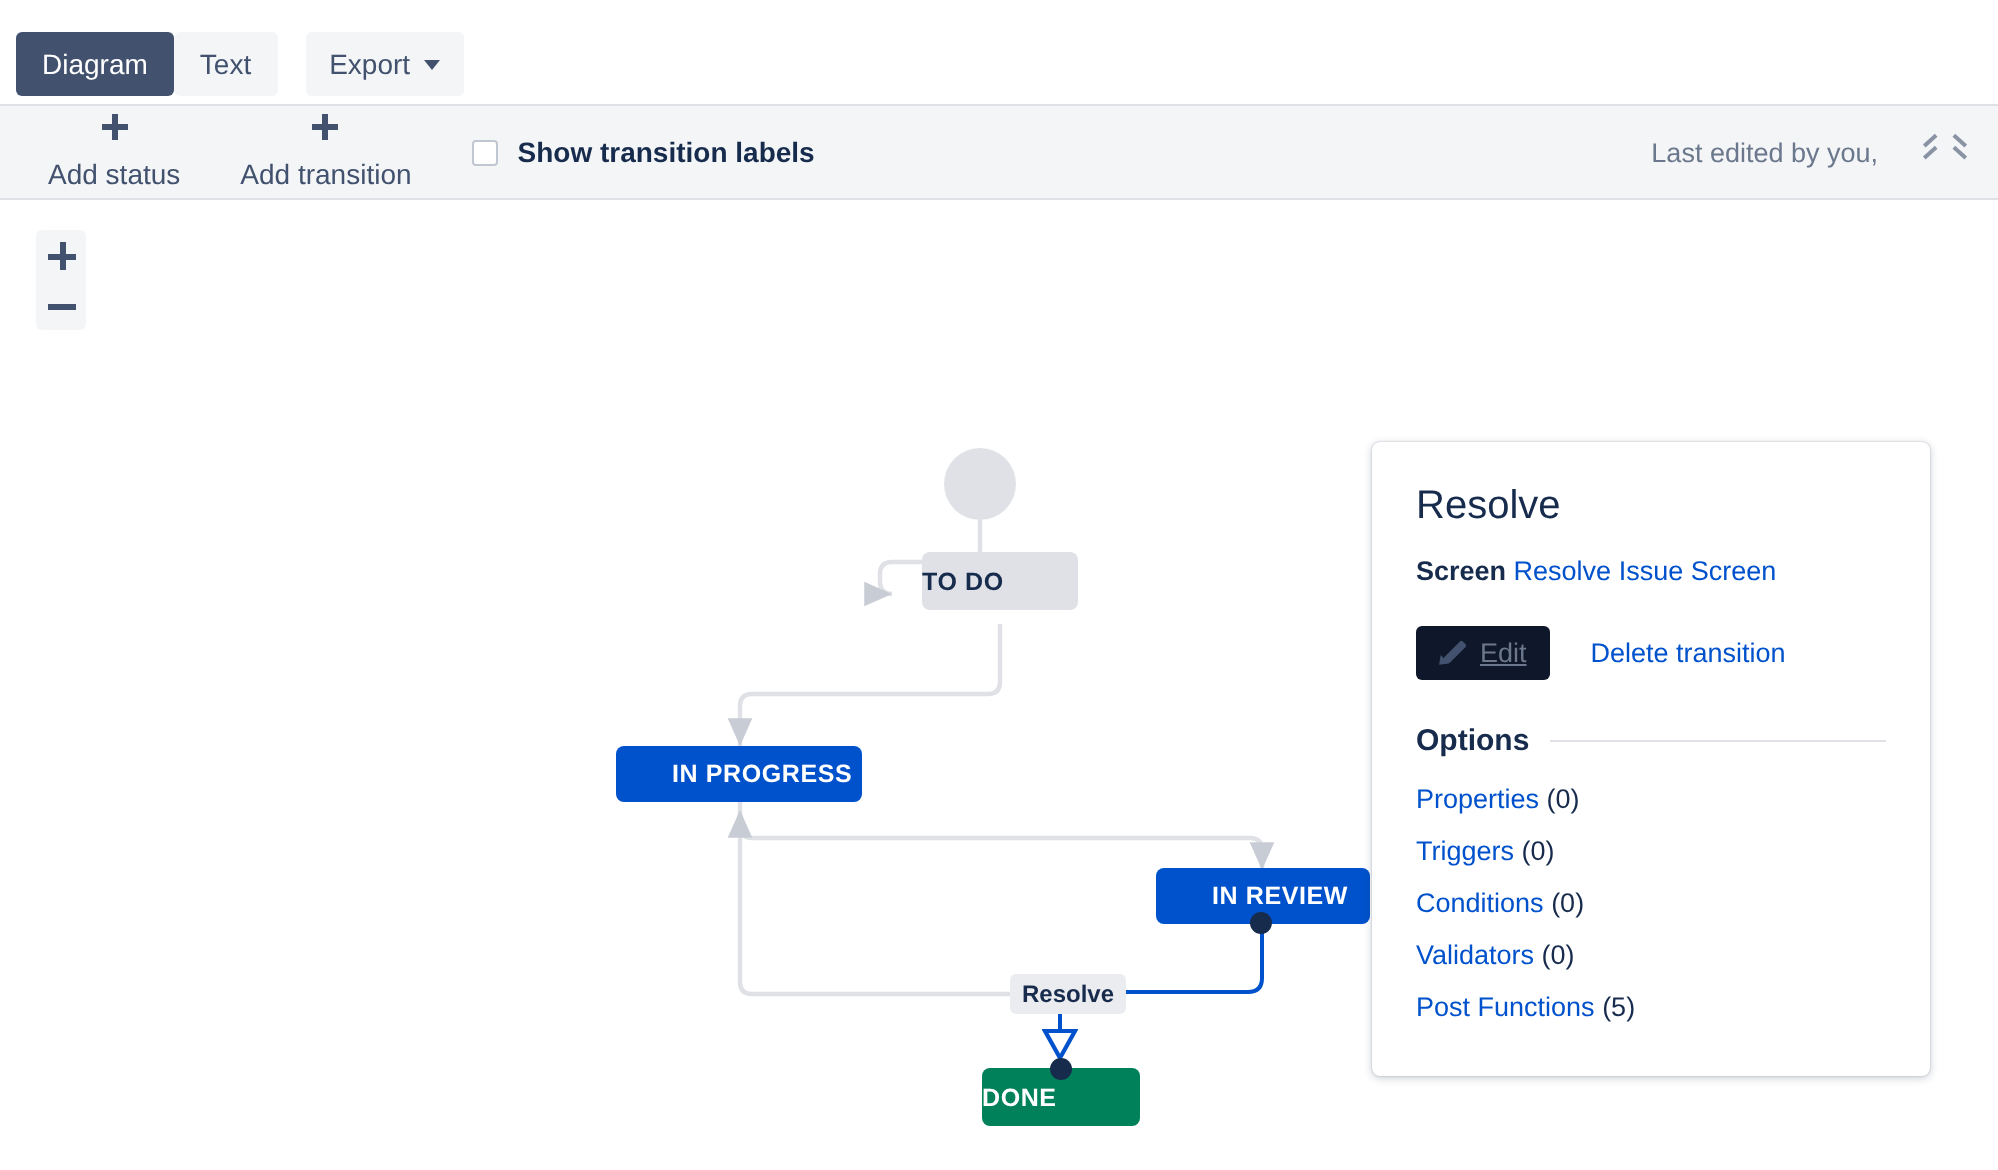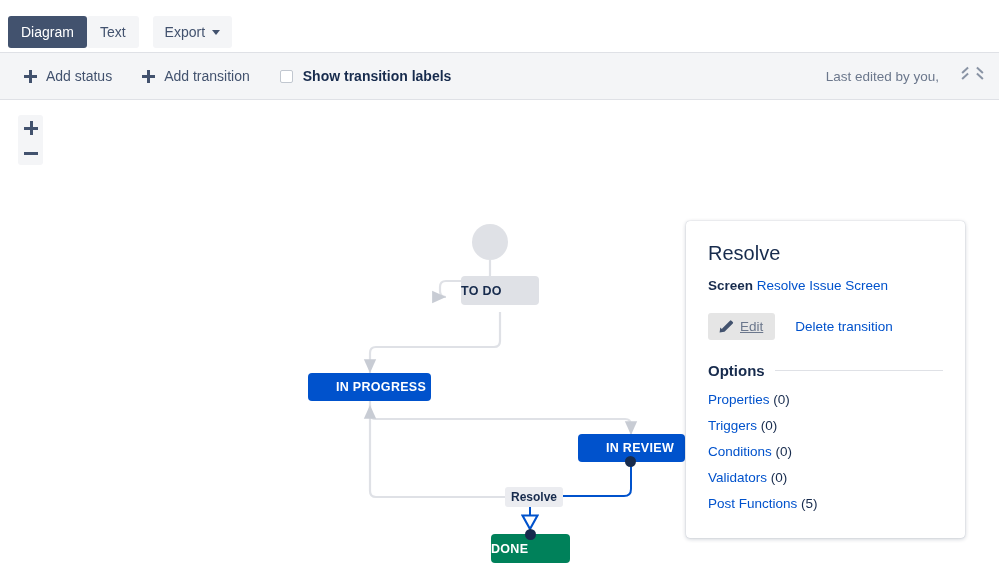--- a/index.html
+++ b/index.html
@@ -82,20 +82,21 @@
   }
   .tb-action {
     display: inline-flex;
     align-items: center;
     gap: 9px;
     font-size: 14px;
     color: #42526E;
     cursor: pointer;
     user-select: none;
     margin-right: 30px;
+    flex-direction: column;
   }
   .plus-ico {
     position: relative;
     width: 13px; height: 13px;
     display: inline-block;
   }
   .plus-ico::before, .plus-ico::after {
     content: "";
     position: absolute;
     background: #42526E;
@@ -281,21 +282,21 @@
   .btnrow {
     display: flex;
     align-items: center;
     gap: 20px;
     margin-bottom: 22px;
   }
   .editbtn {
     display: inline-flex;
     align-items: flex-start;
     gap: 7px;
-    background: #e5e5e5;
+    background: #0f172a;
     border-radius: 3px;
     padding: 6px 12px;
     font-size: 13.5px;
     color: #6B778C;
     cursor: pointer;
     user-select: none;
     text-decoration: underline;
   }
   .pencil {
     width: 13px; height: 13px;

